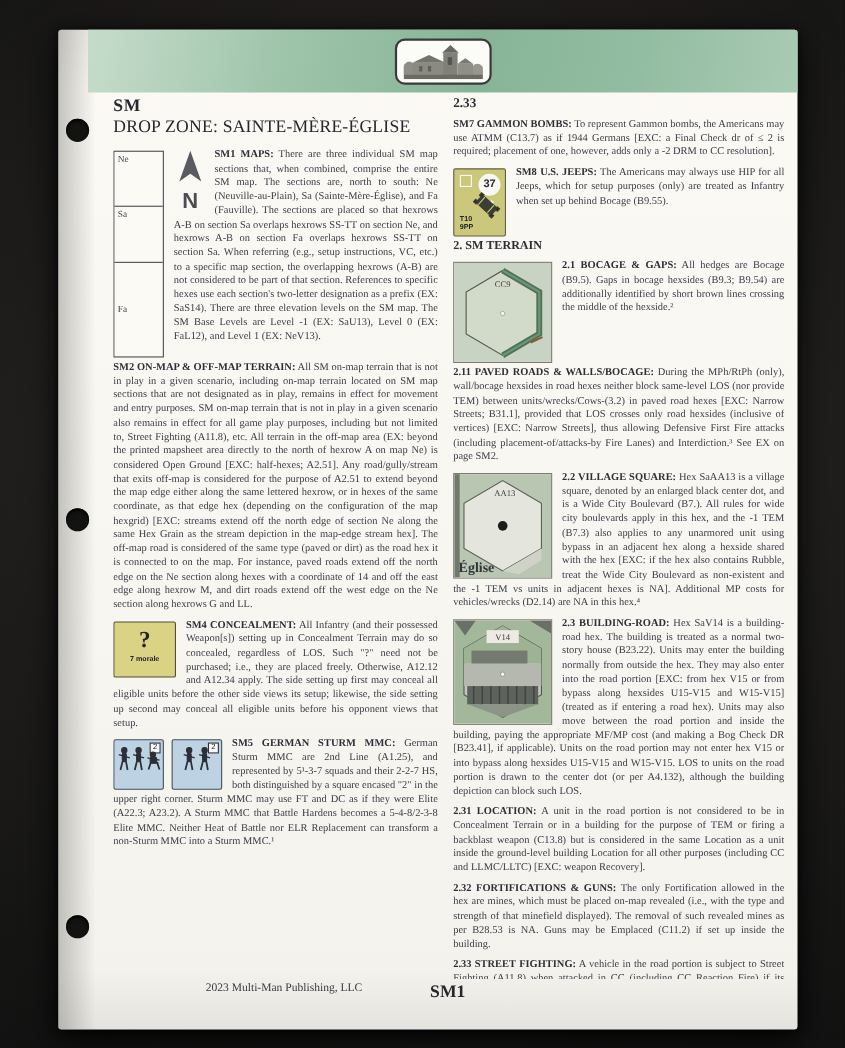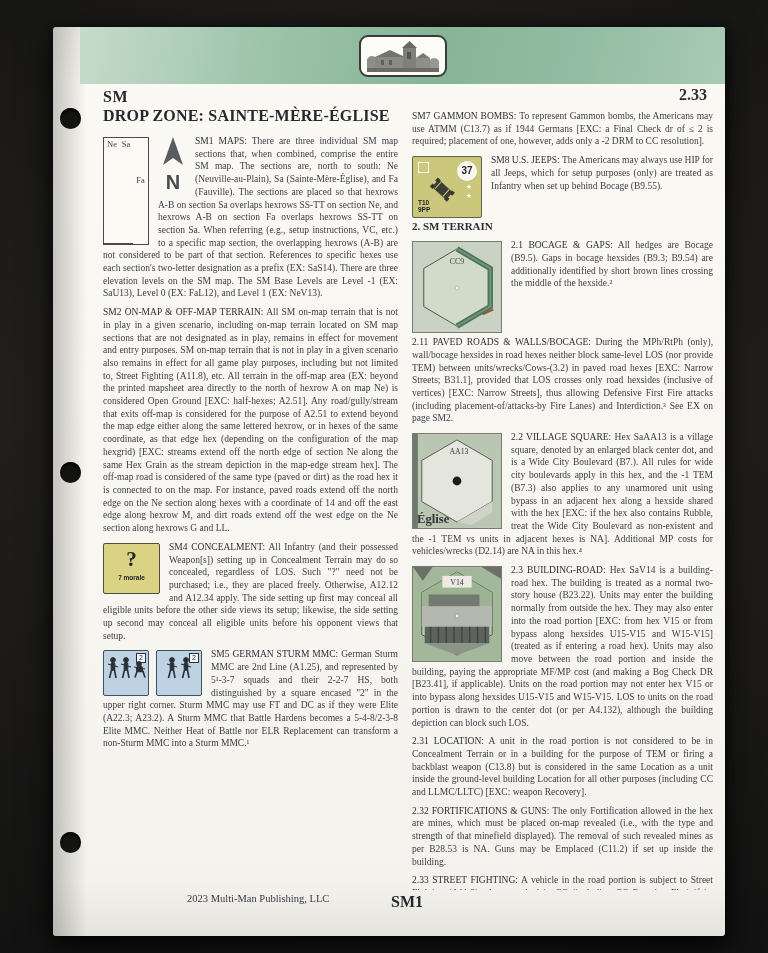--- a/index.html
+++ b/index.html
@@ -35,54 +35,54 @@
     width:88px; height:42px; background:#fbfbf8; border:2.5px solid #3a3a3a; border-radius:9px;
     display:flex; align-items:center; justify-content:center;
   }
 
   .content { position:absolute; top:59px; left:50px; right:12px; bottom:46px; overflow:hidden; }
   .columns { display:flex; gap:14px; }
   .col-left { width:295px; flex:none; }
   .col-right { flex:1; min-width:0; }
 
   .chapter { font-size:16px; font-weight:bold; color:#27272e; margin:2px 0 0; letter-spacing:.5px; }
-  .title   { font-size:16px; font-weight:bold; color:#27272e; margin:1px 0 10px; letter-spacing:.2px; }
-  .pagenum { text-align:right; font-weight:bold; font-size:16px; color:#2c2c34; margin:0 6px 6px 0; }
+  .title   { font-size:16px; font-weight:normal; color:#27272e; margin:1px 0 10px; letter-spacing:.2px; }
+  .pagenum { font-weight:bold; font-size:12px; color:#2c2c34; margin:0 16px 6px 0; }
 
   .para { font-size:9.5px; line-height:12.7px; text-align:justify; color:#3c3c47; margin:0 0 6px; }
-  .head { font-weight:normal; color:#2e2e37; }
+  .head { font-weight:bold; color:#2e2e37; }
   .sec { margin:0 0 6px; }
   .clr { clear:both; }
 
   .order { margin:4px 0 9px; }
   .order .head { font-size:10px; }
   .order-item { font-size:9.6px; line-height:13.5px; color:#3c3c47; }
 
   .terrain-h { font-size:11px; font-weight:bold; color:#2e2e37; margin:4px 0 7px; clear:both; }
 
   
-  .mapdiag { float:left; width:46px; height:108px; border:1.3px solid #4a4a52; background:#fbfaf5;
-    margin:2px 9px 3px 0; display:flex; flex-direction:row; }
+  .mapdiag { float:left; width:46px; height:188px; border:1.3px solid #4a4a52; background:#fbfaf5;
+    margin:2px 9px 3px 0; display:flex; flex-direction:column; }
   .mapcell { flex:1; border-bottom:1.3px solid #4a4a52; font-size:8.5px; color:#3f3f4a; padding:1px 0 0 3px; }
   .mapcell:last-child { border-bottom:none;margin-top:36px; }
   .narrow { float:left; width:26px; height:60px; margin:2px 9px 0 2px; text-align:center; }
   .narrow .nletter { font-size:20px; font-weight:bold; color:#4b4c51; line-height:1; margin-top:1px; font-family:"Liberation Sans",sans-serif; }
 
   
   .cgroup { float:left; margin:2px 9px 2px 0; }
   .counter { position:relative; display:inline-block; vertical-align:top; }
   .c-conceal { width:57px; height:51px; background:#d9d383; border:1.3px solid #504f3d; border-radius:2px; }
   .c-conceal .q { text-align:center; font-size:21px; font-weight:bold; color:#23232a; line-height:30px; font-family:"Liberation Serif",serif; }
   .c-conceal .morale { text-align:center; font-size:6.5px; font-weight:bold; color:#23232a; font-family:"Liberation Sans",sans-serif; }
   .c-sturm { width:46px; height:46px; background:#bdd2e2; border:1px solid #42505e; border-radius:2px; margin-right:7px; }
   .c-sturm:last-child { margin-right:0; }
   .c-badge { position:absolute; top:2px; right:2px; width:10px; height:10px; background:#f5f7f9; border:1px solid #2e2e35;
     font-size:7px; line-height:8px; text-align:center; color:#1f1f26; font-family:"Liberation Sans",sans-serif; }
   .c-figs { position:absolute; top:5px; left:3px; }
-  .c-jeep { width:70px; height:62px; background:#cbc77b; border:1px solid #62604a; border-radius:2px; }
+  .c-jeep { width:48px; height:62px; background:#cbc77b; border:1px solid #62604a; border-radius:2px; }
   .c-jeep .wsq { position:absolute; top:5px; left:5px; width:11px; height:11px; border:1.6px solid #fbfbf4; }
   .c-jeep .wcirc { position:absolute; top:4px; right:4px; width:20px; height:20px; border-radius:50%; background:#f8f8f2;
     text-align:center; font-size:10px; font-weight:bold; line-height:20px; color:#26262c; font-family:"Liberation Sans",sans-serif; }
   .c-jeep .star { position:absolute; right:9px; color:#fbfbf4; font-size:7px; line-height:7px; }
   .s1 { top:27px; } .s2 { top:36px; }
   .c-jeep .jid { position:absolute; left:5px; bottom:4px; font-size:6.5px; font-weight:bold; line-height:7px;
     color:#23232b; font-family:"Liberation Sans",sans-serif; }
   .jeep-art { position:absolute; top:18px; left:14px; }
 
   .heximg { float:left; margin:2px 9px 3px 0; border:1px solid #7a7a72; display:block; }

